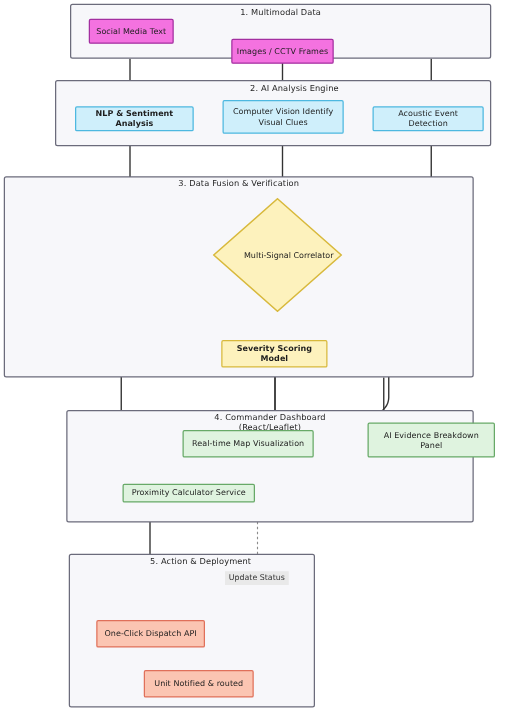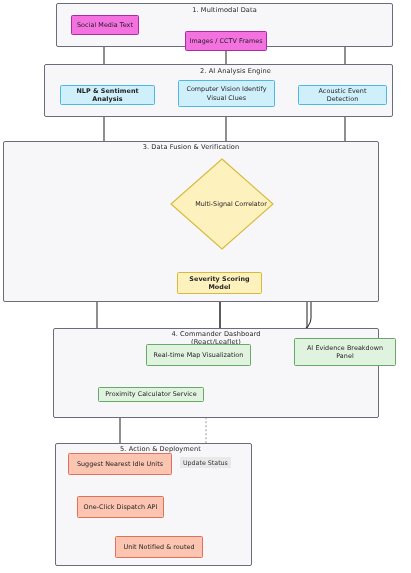--- a/index.html
+++ b/index.html
@@ -181,19 +181,18 @@
   <div class="cluster-title" style="left:53px; top:330px; width:326px;">4. Commander Dashboard
 (React/Leaflet)</div>
 
   <div class="node green" style="left:111px; top:344px; width:105px; height:22px;">Real-time Map Visualization</div>
   <div class="node green" style="left:259px; top:338px; width:102px; height:28px;">AI Evidence Breakdown Panel</div>
   <div class="node green" style="left:63px; top:387px; width:106px; height:15px;">Proximity Calculator Service</div>
 
   <div class="cluster" style="left:55px; top:443px; width:197px; height:123px;"></div>
   <div class="cluster-title" style="left:73px; top:445px; width:175px;">5. Action &amp; Deployment</div>
 
-  <div class="node salmon" style="left:68px; top:453px; width:104px; height:22px;">Suggest Nearest Idle Units</div>
   <div class="node salmon" style="left:77px; top:496px; width:87px; height:22px;">One-Click Dispatch API</div>
   <div class="node salmon" style="left:115px; top:536px; width:88px; height:22px;">Unit Notified &amp; routed</div>
 
   <div class="edge-label" style="left:180px; top:457px;">Update Status</div>
 
 </div>
 
 </body></html>

